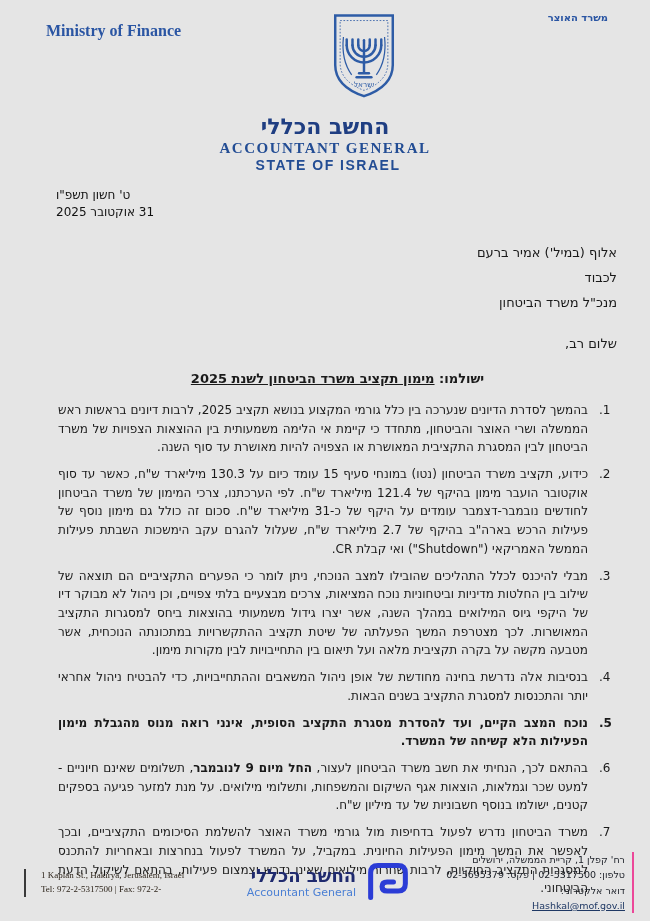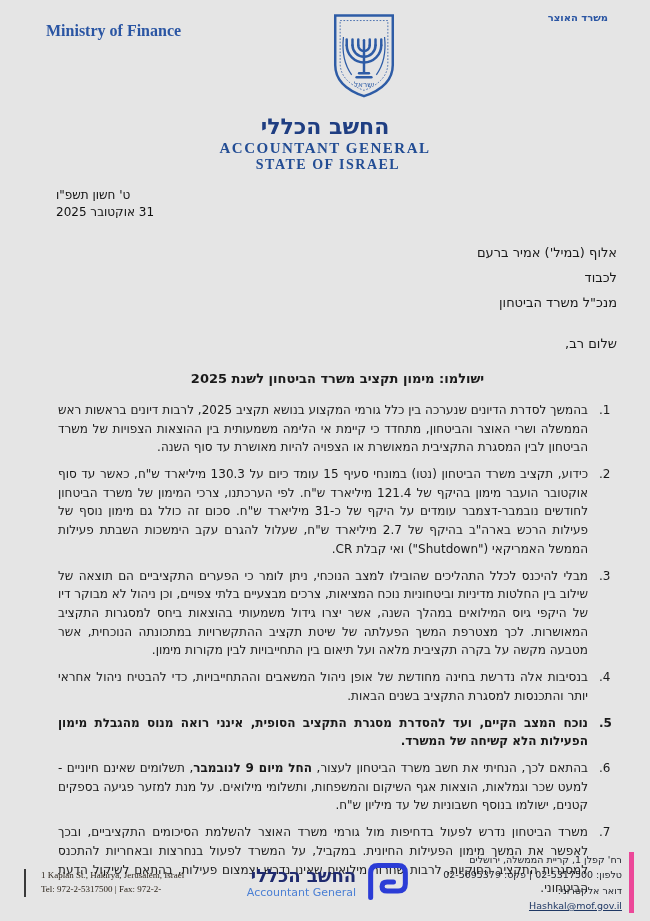--- a/index.html
+++ b/index.html
@@ -9,43 +9,43 @@
     background:#e5e5e5; font-family:"DejaVu Sans", sans-serif; color:#1a1a1a;
   }
   
   .lh-row { display:flex; justify-content:space-between; align-items:flex-start; padding:12px 42px 0 46px; }
   .ministry-en { font-family:"Liberation Serif", serif; font-weight:bold; font-size:16px; color:#2a55a3; margin-top:10px; }
   .ministry-he { font-weight:bold; font-size:10px; color:#2a55a3; direction:rtl; }
   .emblem-wrap { width:80px; text-align:center; margin-top:0; }
   .division { text-align:center; margin-top:2px; }
   .div-he { font-size:22px; font-weight:bold; color:#1f3e82; direction:rtl; }
   .div-en1 { font-family:"Liberation Serif", serif; font-weight:bold; font-size:15px; letter-spacing:1.5px; color:#234d94; margin-top:1px; }
-  .div-en2 { font-family:Liberation Serif, serif; font-weight:bold; font-size:14px; letter-spacing:1.5px; color:#234d94;margin-left:6px; }
+  .div-en2 { font-family:Liberation Sans, sans-serif; font-weight:bold; font-size:14px; letter-spacing:1.5px; color:#234d94;margin-left:6px; }
   
   .date-block { margin:14px 0 0 56px; font-size:12px; direction:rtl; text-align:left; line-height:1.45; color:#111; }
   
   .body-wrap { padding:0 33px 0 58px; direction:rtl; }
   .recipient { margin-top:18px; text-align:right; font-size:13px; line-height:1.95; }
   .greeting { margin-top:20px; text-align:right; font-size:13px; }
   .subject { margin-top:20px; text-align:center; font-size:13px; font-weight:bold; }
-  .subject .u { }
+  .subject .u { text-decoration:underline; }
   .plist { margin-top:15px; font-size:12px; }
   .pitem { display:flex; gap:11px; margin-bottom:8px; }
   .pnum { flex:0 0 18px; text-align:left; line-height:1.56; }
   .ptxt { flex:1; text-align:justify; line-height:1.56; }
   .bold { font-weight:bold; }
   
   .footer { position:absolute; left:0; right:0; bottom:8px; display:flex; justify-content:space-between; align-items:center; padding:0 16px 0 24px; }
   .f-left { border-left:2px solid #3a3a3a; padding-left:15px; width:196px;
             font-family:"Liberation Serif", serif; font-size:9px; color:#2b2218; direction:ltr; text-align:left; line-height:1.55; }
   .f-center { display:flex; align-items:center; gap:9px; }
   .f-logo-text { text-align:right; }
   .logo-he { font-size:18px; font-weight:bold; color:#1f2a6e; direction:rtl; line-height:1.1; }
   .logo-en { font-size:11px; color:#4a7fd4; }
-  .f-right { border-right:5px solid #ec4899; padding-right:7px; width:196px;
+  .f-right { border-right:2px solid #ec4899; padding-right:7px; width:196px;
              font-size:9.5px; direction:rtl; text-align:right; line-height:1.6; color:#20242c; }
   .email-link { color:#1f3864; text-decoration:underline;padding-left:28px; }
 </style>
 </head>
 <body>
 
 <div class="page">
 
   <div class="lh-row">
     <div class="ministry-en">Ministry of Finance</div>

